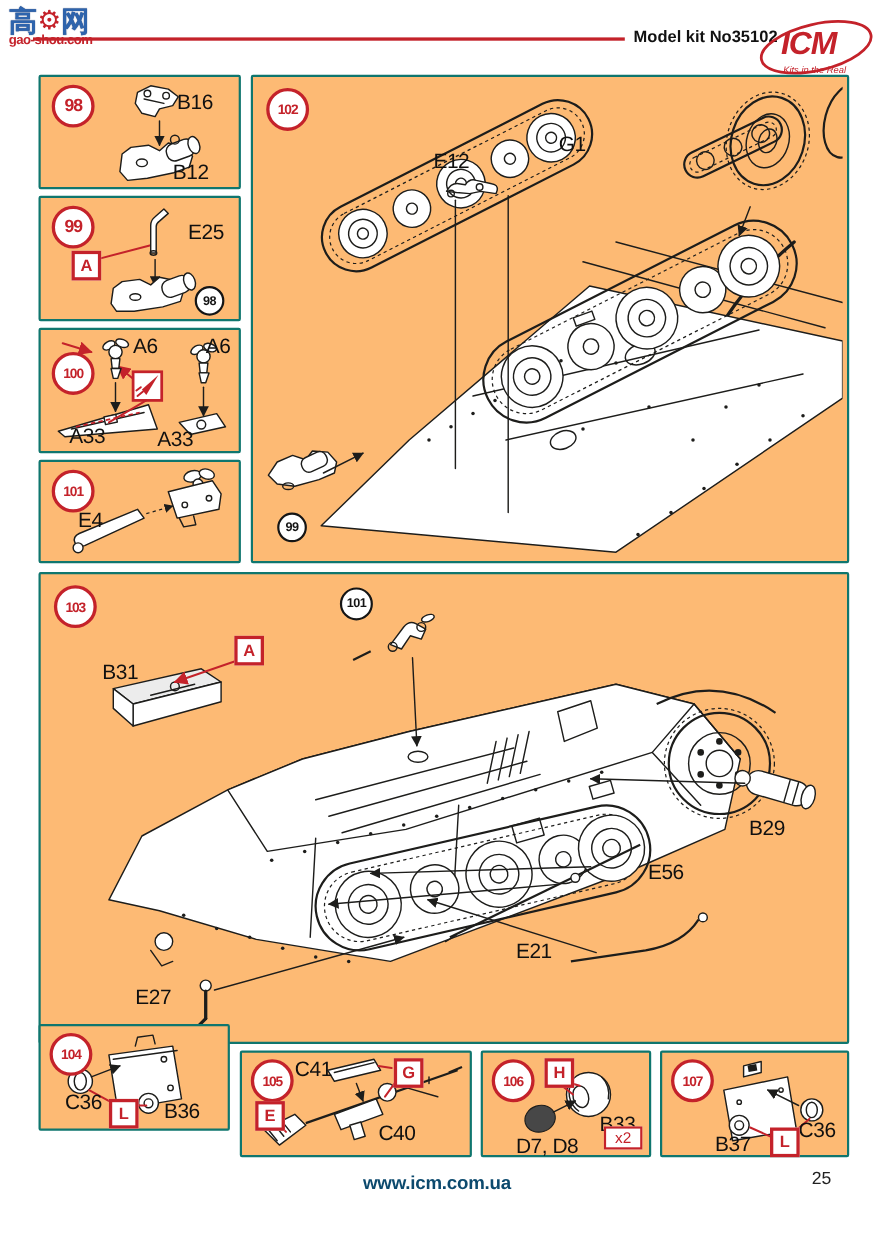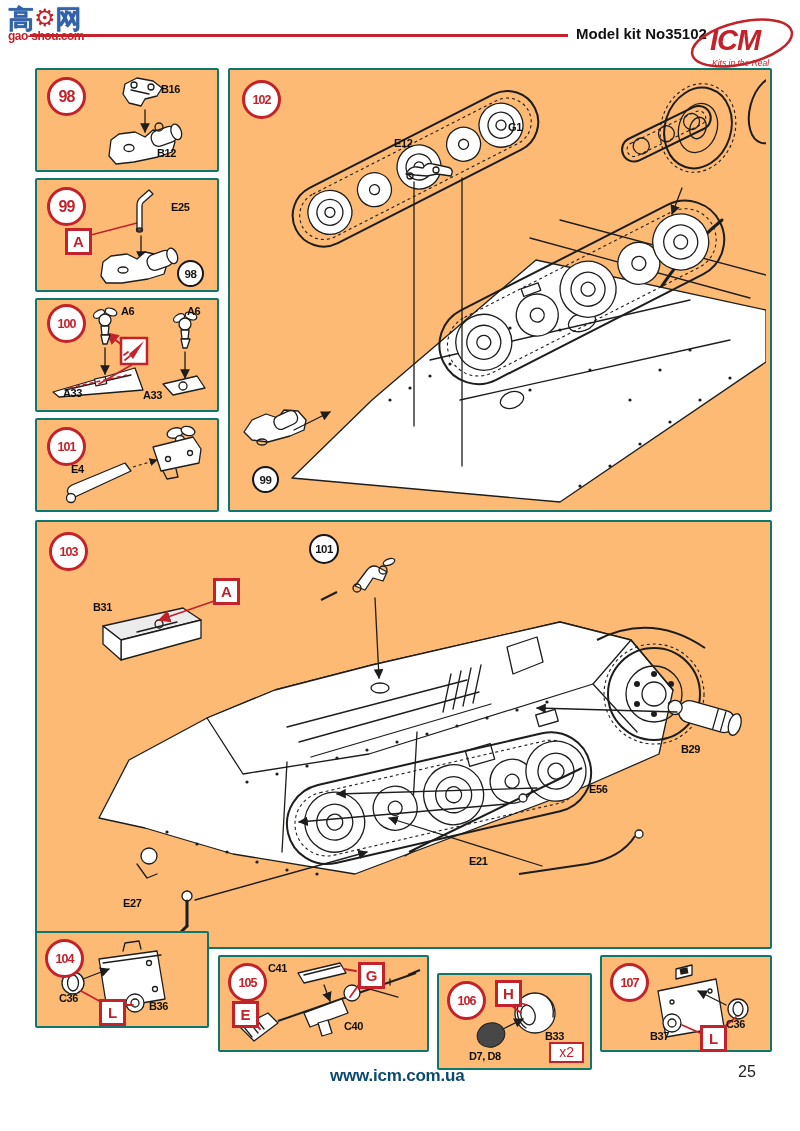--- a/index.html
+++ b/index.html
@@ -12,21 +12,21 @@
   .wm .dom{display:block;font-weight:800;font-size:12px;color:#c4222a;margin-top:-2px;letter-spacing:-0.5px;}
   .hrule{position:absolute;left:30px;top:34px;width:538px;height:2.5px;background:#c4222a;}
   .kitlabel{position:absolute;left:576px;top:25px;font-size:15px;font-weight:700;color:#111;}
   .icmlogo{position:absolute;left:688px;top:16px;width:108px;height:58px;}
   .icmlogo .brand{position:absolute;left:22px;top:8px;font-size:29px;font-weight:800;font-style:italic;
                   color:#c4222a;letter-spacing:-1px;}
   .icmlogo .tag{position:absolute;left:24px;top:42px;font-size:8.5px;font-style:italic;color:#c4222a;white-space:nowrap;}
   
   .box{position:absolute;border:2px solid #0f766e;border-radius:2px;background:#fdba74;}
   .diag{position:absolute;left:0;top:0;}
-  .plabel{position:absolute;font-weight:700;font-size:11px;letter-spacing:-0.4px;line-height:1;
+  .plabel{position:absolute;font-weight:400;font-size:19px;letter-spacing:-0.4px;line-height:1;
           white-space:nowrap;color:#101010;z-index:2;}
   .snum{position:absolute;width:33px;height:33px;border:3.5px solid #c4222a;border-radius:50%;
         background:#fff;color:#c4222a;font-weight:800;font-size:16px;display:flex;align-items:center;
         justify-content:center;z-index:3;letter-spacing:-1px;}
   .snum.n3{font-size:12.5px;}
   .bnum{position:absolute;width:23px;height:23px;border:2.5px solid #151515;border-radius:50%;
         background:#fff;color:#151515;font-weight:800;font-size:11.5px;display:flex;align-items:center;
         justify-content:center;z-index:3;letter-spacing:-0.5px;}
   .rbox{position:absolute;width:21px;height:21px;border:3px solid #c4222a;background:#fff;color:#c4222a;
         font-weight:800;font-size:15px;display:flex;align-items:center;justify-content:center;z-index:3;}
@@ -111,21 +111,21 @@
           <rect class="kf" x="110" y="72" width="26" height="16" rx="7"></rect>
           <ellipse class="kf" cx="136" cy="80" rx="5" ry="8"></ellipse>
         </g>
     </svg>
     <div class="rbox" style="left:28px;top:48px;">A</div>
     <div class="bnum" style="left:140px;top:80px;">98</div>
     <span class="plabel" style="left:134px;top:22px;">E25</span>
   </div>
 
   <div class="box" style="left:35px;top:298px;width:180px;height:110px;">
-    <div class="snum n3" style="left:10px;top:4px;">100</div>
+    <div class="snum n3" style="left:10px;top:20px;">100</div>
     <svg class="diag" width="176" height="106" viewBox="0 0 176 106">
       <line class="red" x1="20" y1="12" x2="46" y2="20" marker-end="url(#rah)"></line>
       <line class="red" x1="86" y1="46" x2="70" y2="33" marker-end="url(#rah)"></line>
       <g class="kf">
           <ellipse cx="62" cy="14" rx="6" ry="3.5" transform="rotate(-30 62 14)"></ellipse>
           <ellipse cx="74" cy="12" rx="6" ry="3.5" transform="rotate(20 74 12)"></ellipse>
           <circle cx="68" cy="20" r="6"></circle>
           <path d="M64,26 h8 l-1,9 h-6 z"></path>
           <path d="M64,35 h9 l-3,9 h-4 z"></path>
         </g>
@@ -442,21 +442,21 @@
       <line class="red" x1="136" y1="14" x2="124" y2="12"></line>
       <line class="red" x1="140" y1="26" x2="130" y2="40"></line>
       <line class="red" x1="30" y1="62" x2="40" y2="72"></line>
     </svg>
     <span class="plabel" style="left:48px;top:6px;">C41</span>
     <span class="plabel" style="left:124px;top:64px;">C40</span>
     <div class="rbox" style="left:138px;top:5px;">G</div>
     <div class="rbox" style="left:12px;top:44px;">E</div>
   </div>
 
-  <div class="box" style="left:437px;top:955px;width:151px;height:93px;margin-top:18px;">
+  <div class="box" style="left:437px;top:955px;width:151px;height:93px;">
     <div class="snum n3" style="left:8px;top:6px;">106</div>
     <svg class="diag" width="147" height="89" viewBox="0 0 147 89">
       <circle class="kf" cx="96" cy="38" r="20"></circle>
       <path class="k" d="M82,25 a20,20 0 0 0 5,28"></path>
       <ellipse class="k" cx="89" cy="40" rx="7" ry="10" transform="rotate(-15 89 40)"></ellipse>
       <path class="k" d="M108,22 q8,8 6,20"></path>
       <ellipse class="dk" cx="52" cy="60" rx="14" ry="12" transform="rotate(-18 52 60)"></ellipse>
       <line class="k" x1="64" y1="54" x2="84" y2="44" marker-end="url(#ah)"></line>
       <line class="red" x1="74" y1="26" x2="88" y2="30"></line>
       <line class="red" x1="68" y1="27" x2="82" y2="38"></line>

